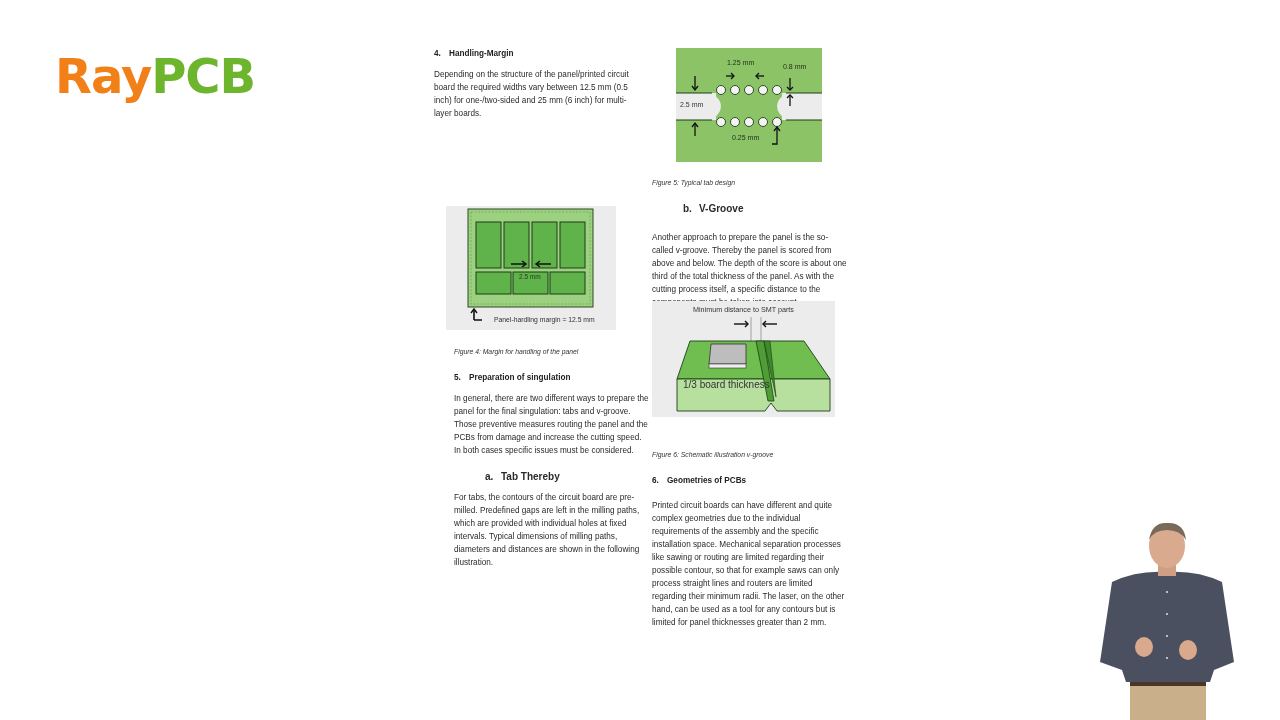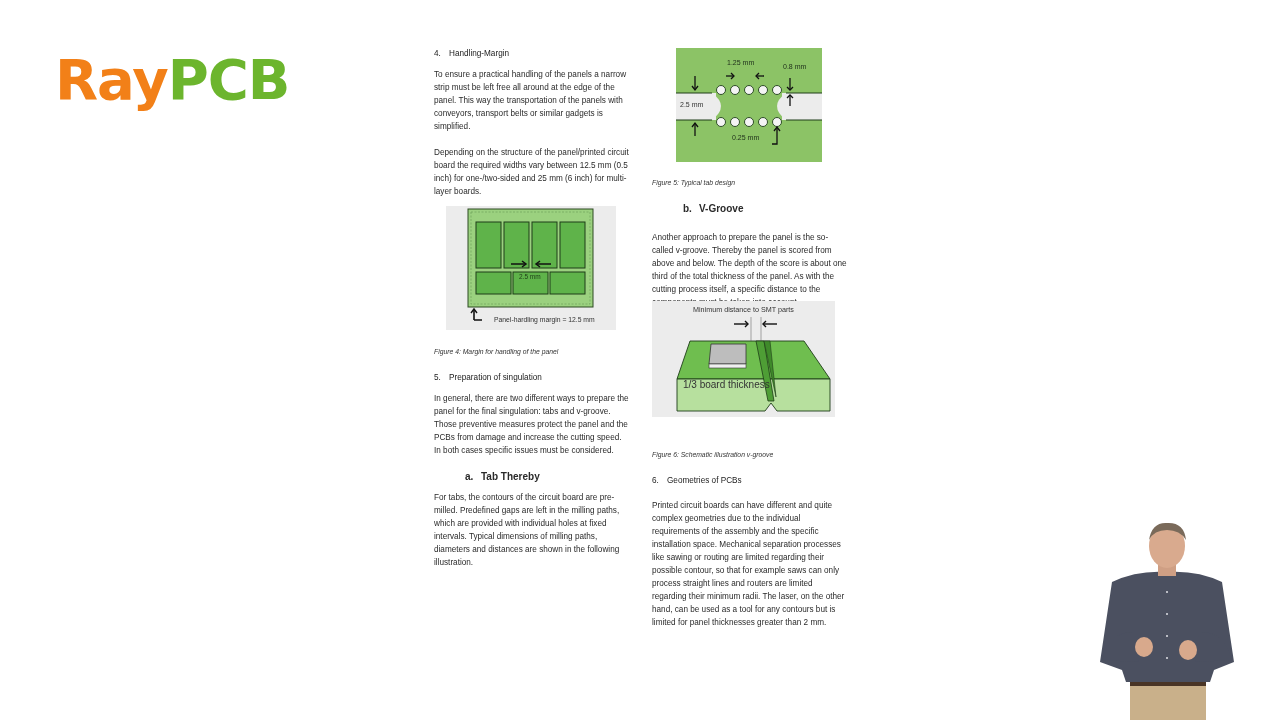--- a/index.html
+++ b/index.html
@@ -1,39 +1,38 @@
 <!DOCTYPE html>
 <html><head>
 <meta charset="utf-8">
 <style>
   html, body { margin:0; padding:0; }
   body { width:1280px; height:720px; background:#ffffff; position:relative; overflow:hidden; font-family:"Liberation Sans", sans-serif; color:#222; }
-  .logo { position:absolute; left:55px; top:52px; font-family:"DejaVu Sans", sans-serif; font-weight:bold; font-size:56px; letter-spacing:-1px; line-height:1; }
+  .logo { position:absolute; left:55px; top:52px; font-family:"DejaVu Sans", sans-serif; font-weight:bold; font-size:48px; letter-spacing:-1px; line-height:1; }
   .logo .ray { color:#f28018; }
   .logo .pcb { color:#6cb52d; }
   .col { position:absolute; font-family:"Liberation Sans", sans-serif; font-size:8.2px; line-height:13px; color:#2a2a2a; }
   .col p { margin:0 0 13px 0; }
-  .col h3 { margin:0 0 8px 0; font-size:8.2px; font-weight:normal; color:#222; }
+  .col h3 { margin:0 0 8px 0; font-size:8.2px; font-weight:bold; color:#222; }
   .col h3 .num { display:inline-block; width:15px; }
   .col h4 { margin:0 0 8px 0; font-size:10px; font-weight:bold; padding-left:31px; }
   .col h4 .num { display:inline-block; width:16px; }
   .caption { font-style:italic; font-size:6.8px; color:#333; margin:0 0 8px 0; }
   .fig { position:absolute; }
   .presenter { position:absolute; left:1092px; top:522px; width:150px; height:198px; }
 </style>
 </head>
 <body>
 
 <div class="logo">
   <span class="ray">Ray</span><span class="pcb">PCB</span>
 </div>
 
 <div class="col" style="left:434px; top:47px; width:196px;">
   <h3><span class="num">4.</span><span>Handling-Margin</span></h3>
-  <p>To ensure a practical handling of the panels a narrow strip must be left free all around at the edge of the panel. This way the transportation of the panels with conveyors, transport belts or similar gadgets is simplified.</p>
   <p>Depending on the structure of the panel/printed circuit board the required widths vary between 12.5 mm (0.5 inch) for one-/two-sided and 25 mm (6 inch) for multi-layer boards.</p>
 </div>
 
 <div class="fig" style="left:446px; top:206px; width:170px; height:124px; background:#ececec;">
   <svg width="170" height="124" viewBox="0 0 170 124">
     <rect x="22" y="3" width="125" height="98" fill="#9bd17f" stroke="#2d4a22" stroke-width="1"></rect>
     <rect x="25" y="6" width="119" height="92" fill="none" stroke="#6a9a55" stroke-width="0.6" stroke-dasharray="2,1.5"></rect>
     <rect x="30" y="16" width="25" height="46" fill="#5fb34a" stroke="#1e3d18" stroke-width="1"></rect>
     <rect x="58" y="16" width="25" height="46" fill="#5fb34a" stroke="#1e3d18" stroke-width="1"></rect>
     <rect x="86" y="16" width="25" height="46" fill="#5fb34a" stroke="#1e3d18" stroke-width="1"></rect>
@@ -45,24 +44,24 @@
     <polyline points="76,55 80,58 76,61" fill="none" stroke="#111" stroke-width="1.5"></polyline>
     <line x1="90" y1="58" x2="105" y2="58" stroke="#111" stroke-width="1.5"></line>
     <polyline points="94,55 90,58 94,61" fill="none" stroke="#111" stroke-width="1.5"></polyline>
     <path d="M28 114 L36 114 M28 114 L28 104" stroke="#111" stroke-width="1.6" fill="none"></path>
     <polyline points="25,107 28,103 31,107" fill="none" stroke="#111" stroke-width="1.4"></polyline>
   </svg>
   <span style="position:absolute; left:73px; top:67px; font-size:6.5px; color:#1e3d18;">2.5 mm</span>
   <span style="position:absolute; left:48px; top:110px; font-size:6.8px; color:#333;">Panel-hardling margin = 12.5 mm</span>
 </div>
 
-<div class="col" style="left:434px; top:345px; width:196px;">
+<div class="col" style="left:454px; top:345px; width:196px;">
   <p class="caption">Figure 4: Margin for handling of the panel</p>
   <h3 style="margin-top:6px;"><span class="num">5.</span><span>Preparation of singulation</span></h3>
-  <p>In general, there are two different ways to prepare the panel for the final singulation: tabs and v-groove. Those preventive measures protect the panel and the PCBs from damage and increase the cutting speed. In both cases specific issues must be considered.</p>
+  <p>In general, there are two different ways to prepare the panel for the final singulation: tabs and v-groove. Those preventive measures routing the panel and the PCBs from damage and increase the cutting speed. In both cases specific issues must be considered.</p>
   <h4><span class="num">a.</span><span>Tab Thereby</span></h4>
   <p>For tabs, the contours of the circuit board are pre-milled. Predefined gaps are left in the milling paths, which are provided with individual holes at fixed intervals. Typical dimensions of milling paths, diameters and distances are shown in the following illustration.</p>
 </div>
 
 <div class="fig" style="left:676px; top:48px; width:146px; height:114px; background:#8cc366;">
   <svg width="146" height="114" viewBox="0 0 146 114">
     <rect x="0" y="45" width="40" height="27" fill="#ececec"></rect>
     <rect x="106" y="45" width="40" height="27" fill="#ececec"></rect>
     <path d="M36 45 Q54 58 36 72 Z" fill="#ececec"></path>
     <path d="M110 45 Q92 58 110 72 Z" fill="#ececec"></path>

